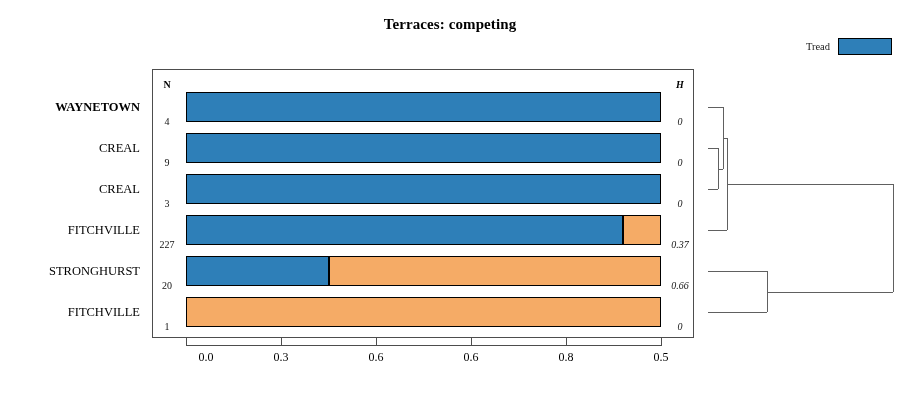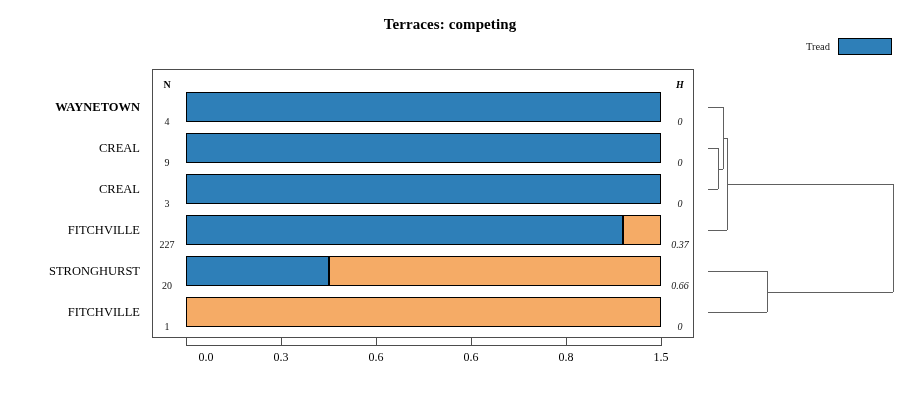--- a/index.html
+++ b/index.html
@@ -202,21 +202,21 @@
       <div class="ticklabel" style="left: 186px; padding-left: 40px;">0.0</div>
       <div class="tick" style="left: 281px;"></div>
       <div class="ticklabel" style="left: 281px;">0.3</div>
       <div class="tick" style="left: 376px;"></div>
       <div class="ticklabel" style="left: 376px;">0.6</div>
       <div class="tick" style="left: 471px;"></div>
       <div class="ticklabel" style="left: 471px;">0.6</div>
       <div class="tick" style="left: 566px;"></div>
       <div class="ticklabel" style="left: 566px;">0.8</div>
       <div class="tick" style="left: 661px;"></div>
-      <div class="ticklabel" style="left: 661px;">1.5</div>
+      <div class="ticklabel" style="left: 661px;">0.5</div>
     </div>
 
   <div class="dendro" id="dendro">
       <div class="dl" style="left: 8px; top: 79px; width: 10px; height: 1.2px;"></div>
       <div class="dl" style="left: 8px; top: 120px; width: 10px; height: 1.2px;"></div>
       <div class="dl" style="left: 18px; top: 79px; width: 1.2px; height: 41px;"></div>
       <div class="dl" style="left: 8px; top: 38px; width: 15px; height: 1.2px;"></div>
       <div class="dl" style="left: 18px; top: 99.5px; width: 5px; height: 1.2px;"></div>
       <div class="dl" style="left: 23px; top: 38px; width: 1.2px; height: 61.5px;"></div>
       <div class="dl" style="left: 8px; top: 161px; width: 19px; height: 1.2px;"></div>

